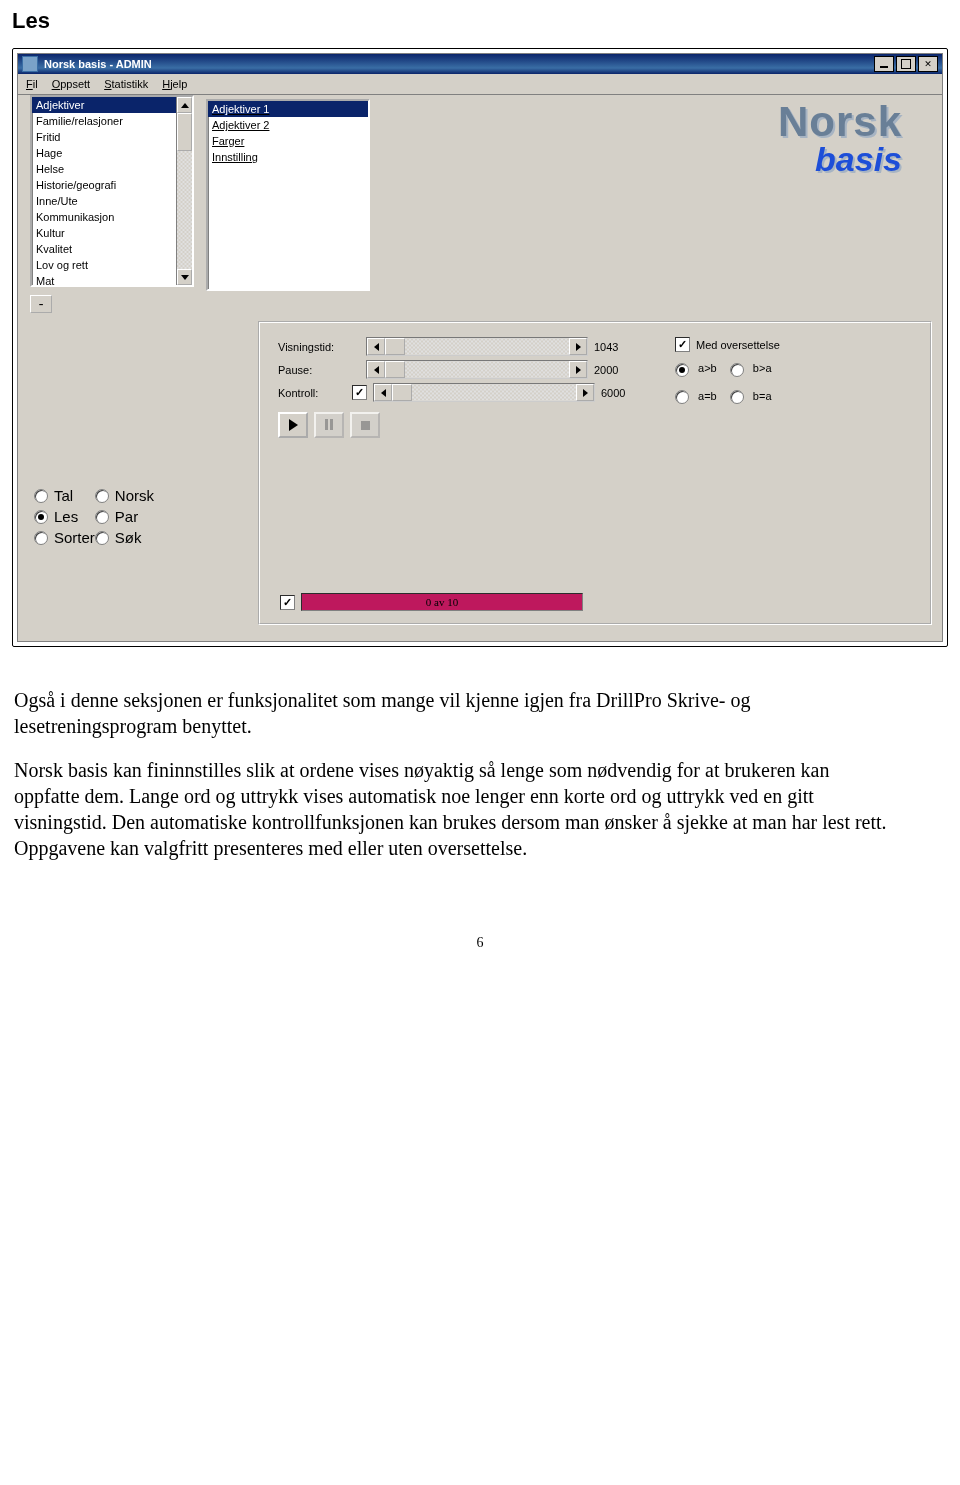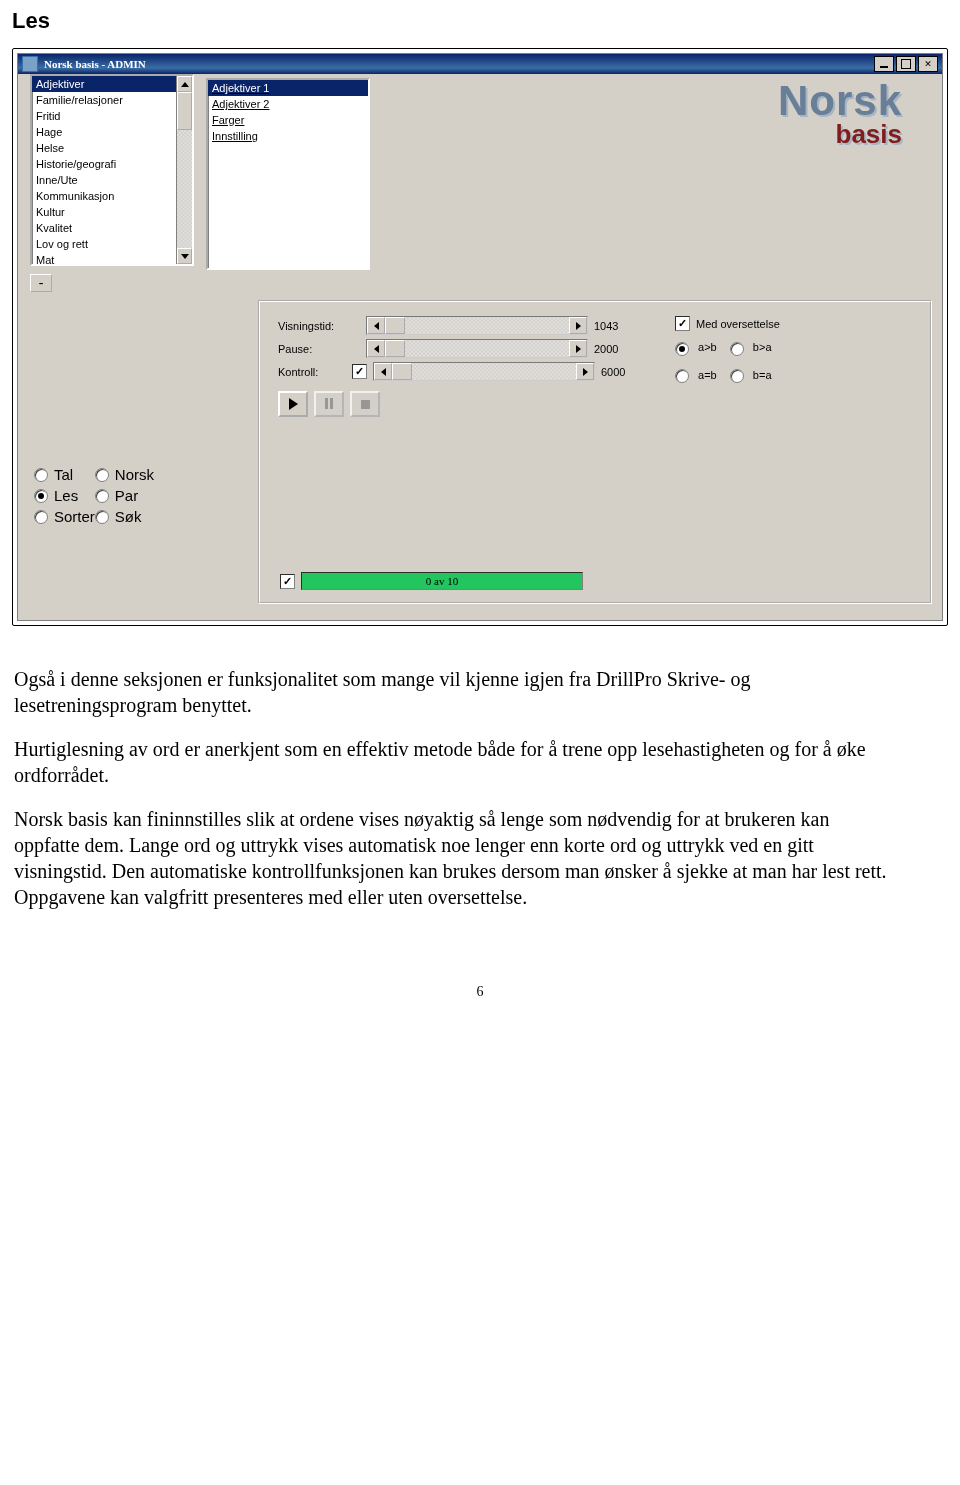--- a/index.html
+++ b/index.html
@@ -43,21 +43,21 @@
   }
   .titlebar .tb-icon {
     width: 14px; height: 14px;
     background: #7aa2c8;
     border: 1px solid #3a6ea5;
     margin-right: 6px;
   }
   .titlebar .tb-title {
     flex: 1;
     font-weight: bold;
-    font-family: Liberation Serif, serif;
+    font-family: Liberation Sans, sans-serif;
   }
   .winbtn {
     width: 18px; height: 14px;
     background: #d4d0c8;
     border: 1px solid #000;
     margin-left: 2px;
     display: flex;
     align-items: center;
     justify-content: center;
     font-size: 9px;
@@ -132,25 +132,26 @@
   }
   .logo .l1 {
     font-size: 42px;
     font-weight: bold;
     color: #697f97;
     text-shadow: 2px 2px 0 #a7b4c3;
     letter-spacing: 1px;
     line-height: 1;
   }
   .logo .l2 {
-    font-size: 26px;
+    font-size: 34px;
     font-weight: bold;
-    color: #7f1d1d;
+    color: #1d4ed8;
     text-shadow: 2px 2px 0 #a7b4c3;
     line-height: 0.95;
+    font-style: italic;
   }
   .small-minus {
     position: absolute;
     width: 20px; height: 16px;
     border: 1px outset #fff;
     background: #d4d0c8;
     display:flex;align-items:center;justify-content:center;
     font-size: 14px;
     font-family: Tahoma;
   }
@@ -258,21 +259,21 @@
   .mode-group label {
     display:block;
     font-family: Arial, Helvetica, sans-serif;
     font-size: 15px;
     padding: 2px 0;
   }
   .mode-group .radio { vertical-align: -2px; }
   .progressbar {
     display:inline-block;
     width: 280px; height: 16px;
-    background:#22c55e;
+    background:#be185d;
     border: 1px inset #808080;
     position: relative;
   }
   .progressbar .pv {
     position: absolute; left:0; right:0; top:0; bottom:0;
     text-align:center;
     font-family: "MS Sans Serif", Tahoma;
     font-size: 11px;
     line-height: 16px;
   }
@@ -308,20 +309,26 @@
           <div class="winbtn">
               <span class="min"></span>
             </div>
           <div class="winbtn">
               <span class="max"></span>
             </div>
           <div class="winbtn">✕</div>
         </div>
       </div>
 
+      <div class="menubar">
+        <span><u>F</u><span>il</span></span>
+        <span><u>O</u>ppsett</span>
+        <span><u>S</u>tatistikk</span>
+        <span><u>H</u>jelp</span>
+      </div>
 
       <div class="client">
 
         <div class="listbox" style="left:12px; top:0; width:160px; height:188px;">
           <div class="item selected">Adjektiver</div>
           <div class="item">Familie/relasjoner</div>
           <div class="item">Fritid</div>
           <div class="item">Hage</div>
           <div class="item">Helse</div>
           <div class="item">Historie/geografi</div>
@@ -474,18 +481,17 @@
             <label><span class="radio"></span><span>Søk</span></label>
           </div>
         </div>
 
       </div>
     </div>
   </div>
 
   <div class="body-text">
     <p>Også i denne seksjonen er funksjonalitet som mange vil kjenne igjen fra DrillPro Skrive- og lesetreningsprogram benyttet.</p>
-    <p>Hurtiglesning av ord er anerkjent som en effektiv metode både for å trene opp lesehastigheten og for å øke ordforrådet.</p>
     <p>Norsk basis kan fininnstilles slik at ordene vises nøyaktig så lenge som nødvendig for at brukeren kan oppfatte dem. Lange ord og uttrykk vises automatisk noe lenger enn korte ord og uttrykk ved en gitt visningstid. Den automatiske kontrollfunksjonen kan brukes dersom man ønsker å sjekke at man har lest rett. Oppgavene kan valgfritt presenteres med eller uten oversettelse.</p>
   </div>
 
   <div class="page-num">6</div>
 </div>
 
 </body></html>

